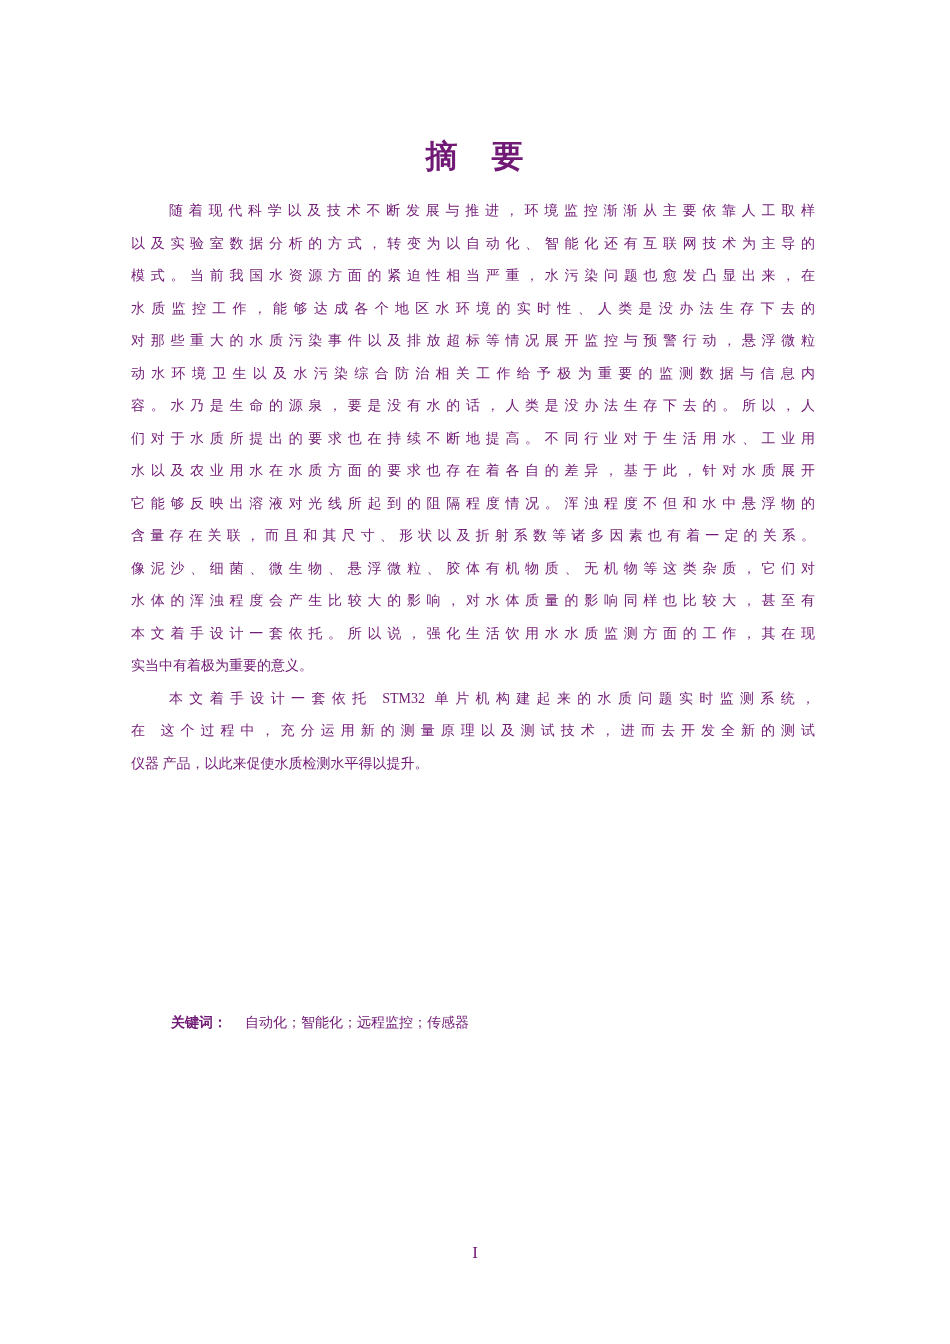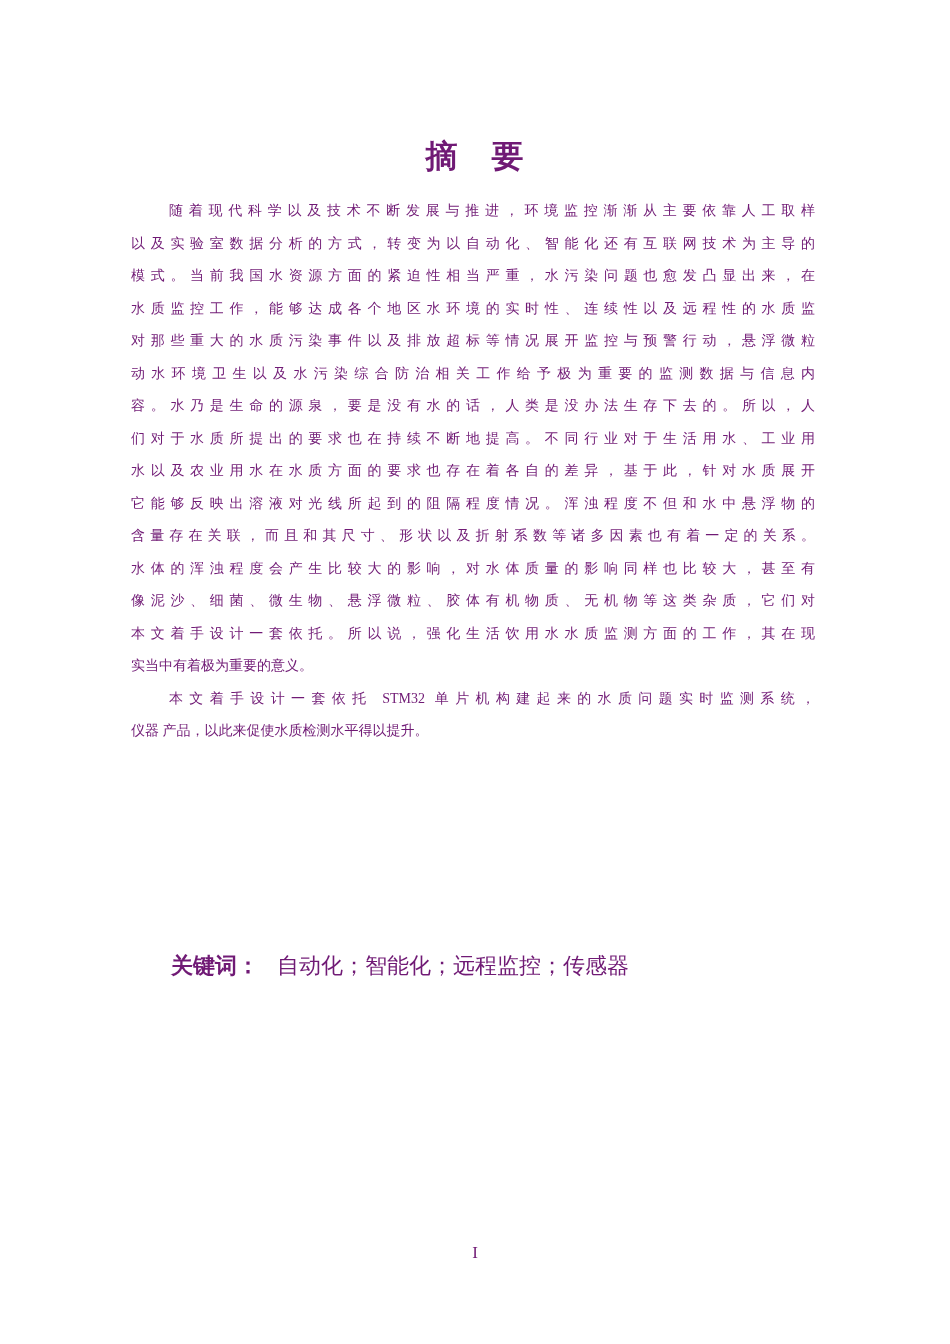--- a/index.html
+++ b/index.html
@@ -45,25 +45,25 @@
     overflow: hidden;
   }
   .line.indent { padding-left: 38px; }
   .line.para-end {
     text-align-last: left;
     text-align: right;
   }
   .keywords {
     position: absolute;
     left: 131px;
-    top: 950px;
+    top: 1006px;
     width: 684px;
     box-sizing: border-box;
     padding-left: 40px;
-    font-size: 22px;
+    font-size: 14px;
     line-height: 32.5px;
     white-space: nowrap;
   }
   .kw-label {
     font-family: "Liberation Sans", sans-serif;
     font-weight: bold;
   }
   .kw-value { margin-left: 18px; }
   .page-number {
     position: absolute;
@@ -80,35 +80,36 @@
 
 <div class="page">
 
   <h1 class="doc-title">摘　要</h1>
 
   <div class="body-text">
     <div>
       <div class="line indent">随着现代科学以及技术不断发展与推进，环境监控渐渐从主要依靠人工取样</div>
       <div class="line">以及实验室数据分析的方式，转变为以自动化、智能化还有互联网技术为主导的</div>
       <div class="line">模式。当前我国水资源方面的紧迫性相当严重，水污染问题也愈发凸显出来，在</div>
-      <div class="line">水质监控工作，能够达成各个地区水环境的实时性、连续性以及远程性的水质监</div>
+      <div class="line">水质监控工作，能够达成各个地区水环境的实时性、人类是没办法生存下去的</div>
       <div class="line">对那些重大的水质污染事件以及排放超标等情况展开监控与预警行动，悬浮微粒</div>
       <div class="line">动水环境卫生以及水污染综合防治相关工作给予极为重要的监测数据与信息内</div>
       <div class="line">容。水乃是生命的源泉，要是没有水的话，人类是没办法生存下去的。所以，人</div>
       <div class="line">们对于水质所提出的要求也在持续不断地提高。不同行业对于生活用水、工业用</div>
       <div class="line">水以及农业用水在水质方面的要求也存在着各自的差异，基于此，针对水质展开</div>
       <div class="line">它能够反映出溶液对光线所起到的阻隔程度情况。浑浊程度不但和水中悬浮物的</div>
       <div class="line">含量存在关联，而且和其尺寸、形状以及折射系数等诸多因素也有着一定的关系。</div>
+      <div class="line">像泥沙、细菌、微生物、悬浮微粒、胶体有机物质、无机物等这类杂质，它们对</div>
       <div class="line">水体的浑浊程度会产生比较大的影响，对水体质量的影响同样也比较大，甚至有</div>
-      <div class="line">像泥沙、细菌、微生物、悬浮微粒、胶体有机物质、无机物等这类杂质，它们对</div>
       <div class="line">本文着手设计一套依托。所以说，强化生活饮用水水质监测方面的工作，其在现</div>
       <div class="line para-end">实当中有着极为重要的意义。</div>
     </div>
     <div>
       <div class="line indent">本文着手设计一套依托 STM32 单片机构建起来的水质问题实时监测系统，</div>
+      <div class="line">在 这个过程中，充分运用新的测量原理以及测试技术，进而去开发全新的测试</div>
       <div class="line para-end">仪器 产品，以此来促使水质检测水平得以提升。</div>
     </div>
   </div>
 
   <div class="keywords">
     <span class="kw-label">关键词：</span><span class="kw-value">自动化；智能化；远程监控；传感器</span>
   </div>
 
   <div class="page-number">I</div>
 

